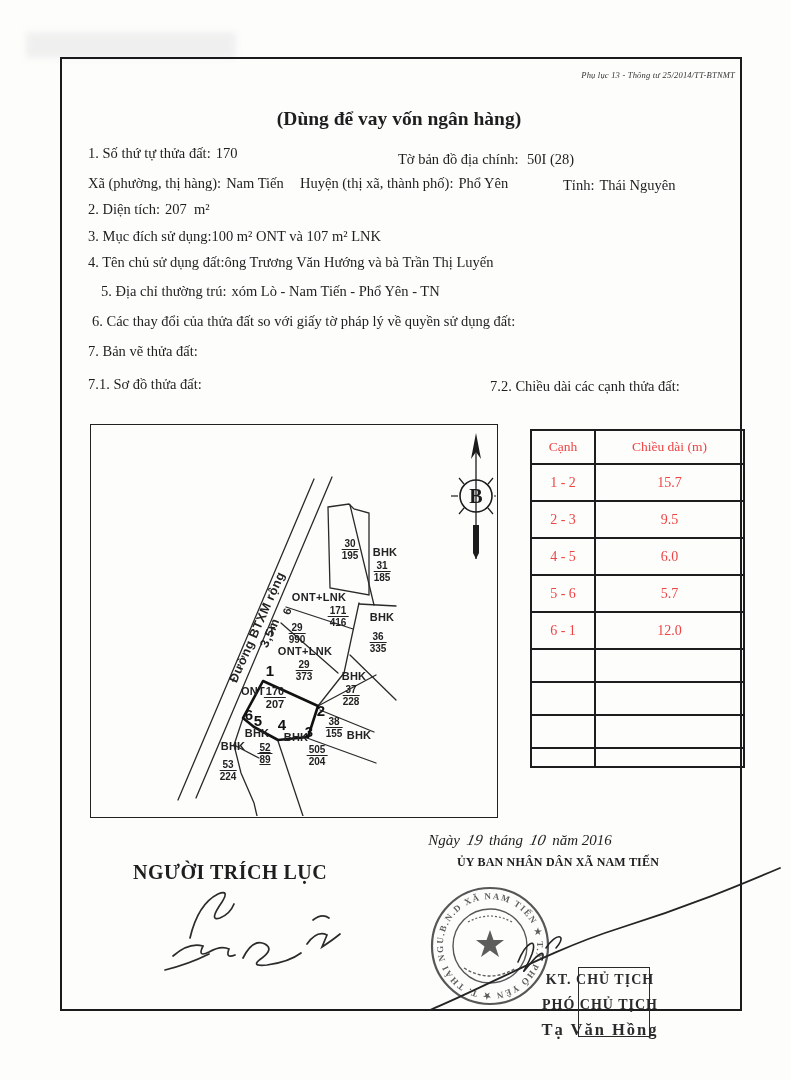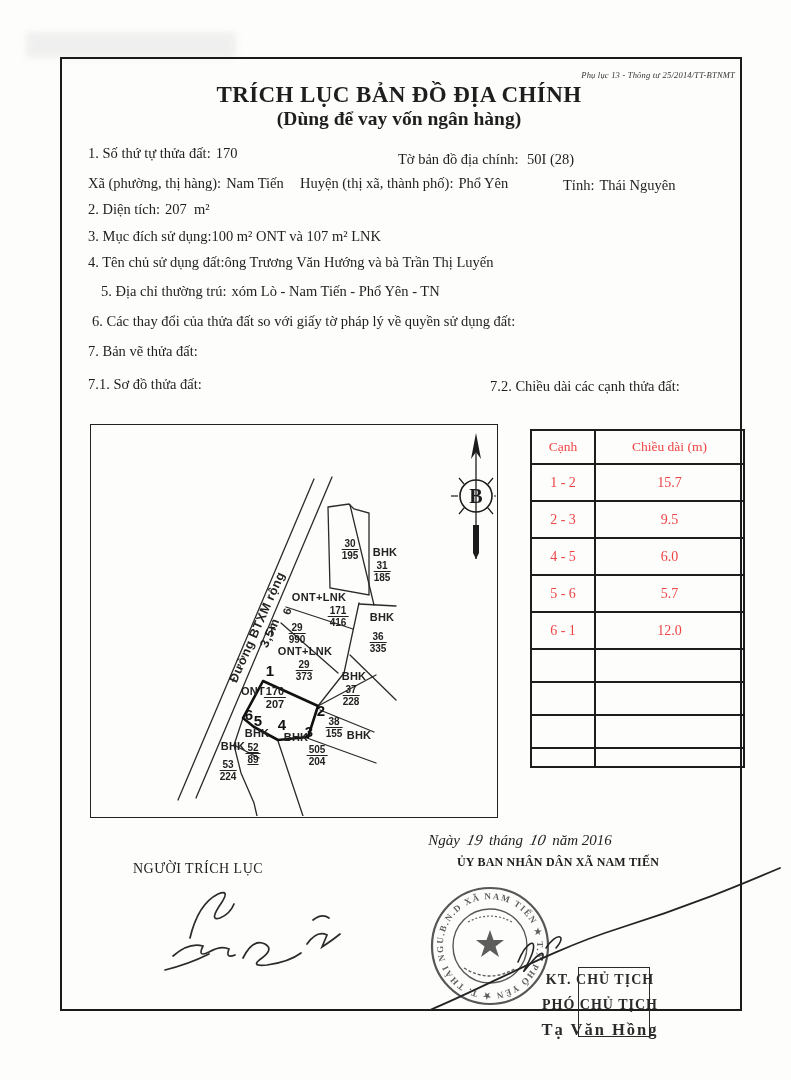--- a/index.html
+++ b/index.html
@@ -39,39 +39,38 @@
   .edge-table th,.edge-table td{border:2px solid #1d1d1d;text-align:center;padding:0;}
   .edge-table th{font-weight:normal;height:32px;font-size:13.5px;}
   .edge-table td{height:35px;font-size:14px;}
   .edge-table tr.empty td{height:31px;}
   .edge-table tr.empty-short td{height:17px;}
   .edge-table td.c1{width:62px;margin-left:10px;}
   
   .date-line{font-style:italic;font-size:15px;left:400px;top:831px;width:240px;text-align:center;}
   .hw{display:inline-block;transform:skewX(-12deg);font-size:15.5px;margin:0 3px;}
   .committee{font-weight:bold;font-size:12px;left:388px;top:855px;width:340px;text-align:center;letter-spacing:.2px;}
-  .extractor{font-weight:normal;font-size:14px;left:133px;top:861px;letter-spacing:.5px;}
+  .extractor{font-weight:bold;font-size:20px;left:133px;top:861px;letter-spacing:.5px;}
   .signer{position:absolute;left:515px;top:972px;width:170px;text-align:center;color:#2b2b2b;}
   .signer .l1{font-size:14px;font-weight:600;letter-spacing:1px;}
   .signer .l2{font-size:14px;font-weight:600;letter-spacing:1px;margin-top:9px;}
   .signer .l3{font-size:16.5px;font-weight:600;letter-spacing:2px;margin-top:7px;}
   .overlay-box{position:absolute;left:578px;top:967px;width:70px;height:68px;
                border:1.5px solid #2a2a2a;}
   .sig-svg,.stamp-svg,.swoosh-svg{position:absolute;}
 </style>
 </head>
 <body>
 
 <div class="page">
   <div class="smudge"></div>
   <div class="doc-border"></div>
 
   <div class="abs form-note" style="right:56px;top:70px;">Phụ lục 13 - Thông tư 25/2014/TT-BTNMT</div>
 
-  <div class="abs title" style="top:82px;">TRÍCH LỤC BẢN ĐỒ ĐỊA CHÍNH</div>
   <div class="abs subtitle" style="top:108px;">(Dùng để vay vốn ngân hàng)</div>
 
   <div class="abs fld" style="left:88px;top:145px;">
     <span class="lab">1. Số thứ tự thửa đất:</span><span class="val">170</span>
   </div>
   <div class="abs fld" style="left:398px;top:151px;">
     <span class="lab">Tờ bản đồ địa chính:</span>&nbsp;<span class="val">50I (28)</span>
   </div>
   <div class="abs fld" style="left:88px;top:175px;">
     <span class="lab">Xã (phường, thị hàng):</span><span class="val">Nam Tiến</span>
@@ -191,21 +190,21 @@
           <span class="num">38</span>
           <span class="den">155</span>
         </div>
         <div class="m-text" style="left: 268px; top: 310px;">BHK</div>
         <div class="m-text" style="left: 205px; top: 312px;">BHK</div>
         <div class="m-frac" style="left: 226px; top: 319px;">
           <span class="num">505</span>
           <span class="den">204</span>
         </div>
         <div class="m-text" style="left: 166px; top: 308px;">BHK</div>
-        <div class="m-frac" style="left: 162px; top: 317px; text-decoration: underline;">
+        <div class="m-frac" style="left: 174px; top: 317px; text-decoration: underline;">
           <span class="num">52</span>
           <span class="den">89</span>
         </div>
         <div class="m-text" style="left: 142px; top: 321px;">BHK</div>
         <div class="m-frac" style="left: 137px; top: 334px;">
           <span class="num">53</span>
           <span class="den">224</span>
         </div>
         <div class="m-vertex" style="left: 179px; top: 245px;">1</div>
         <div class="m-vertex" style="left: 230px; top: 285px;">2</div>

